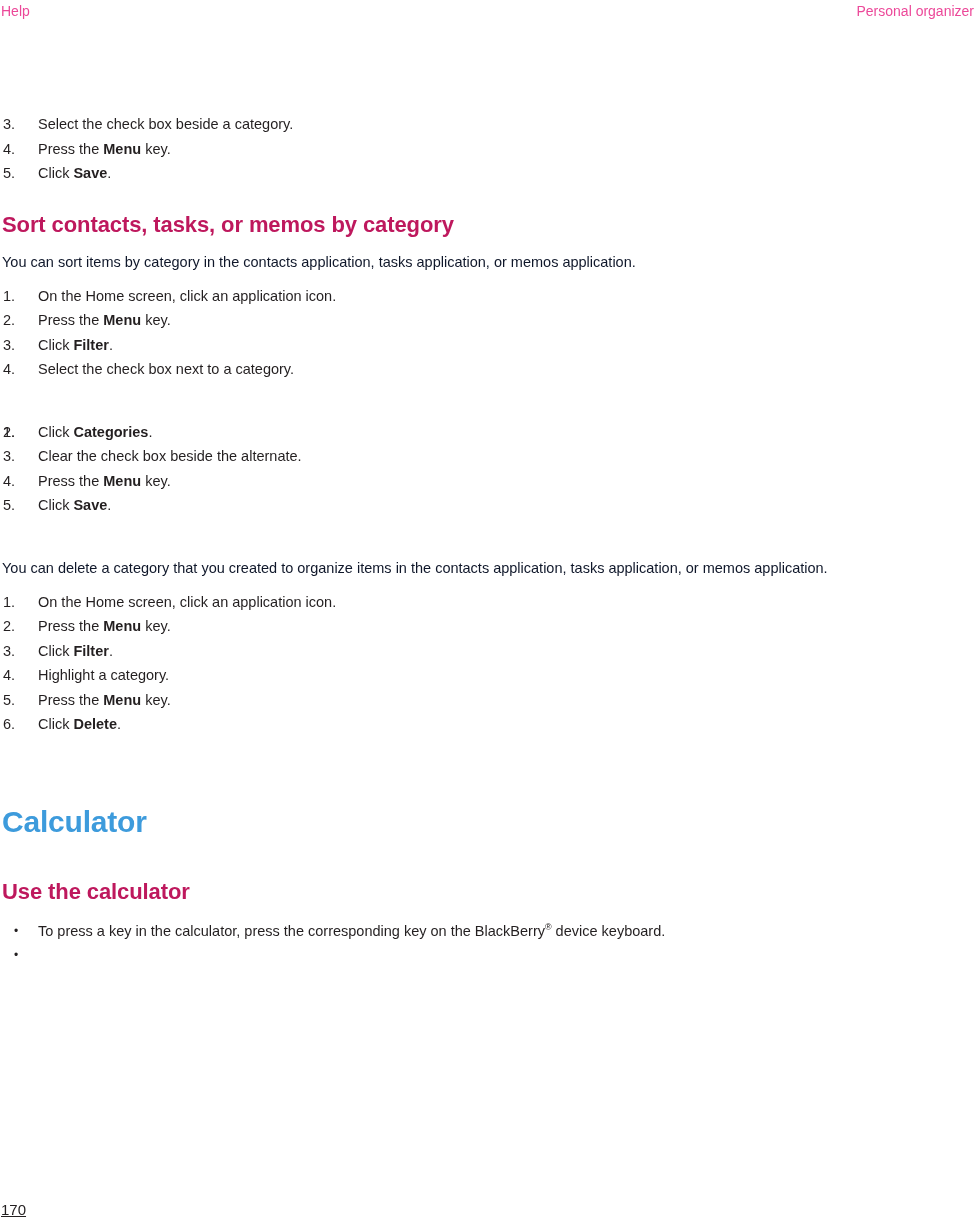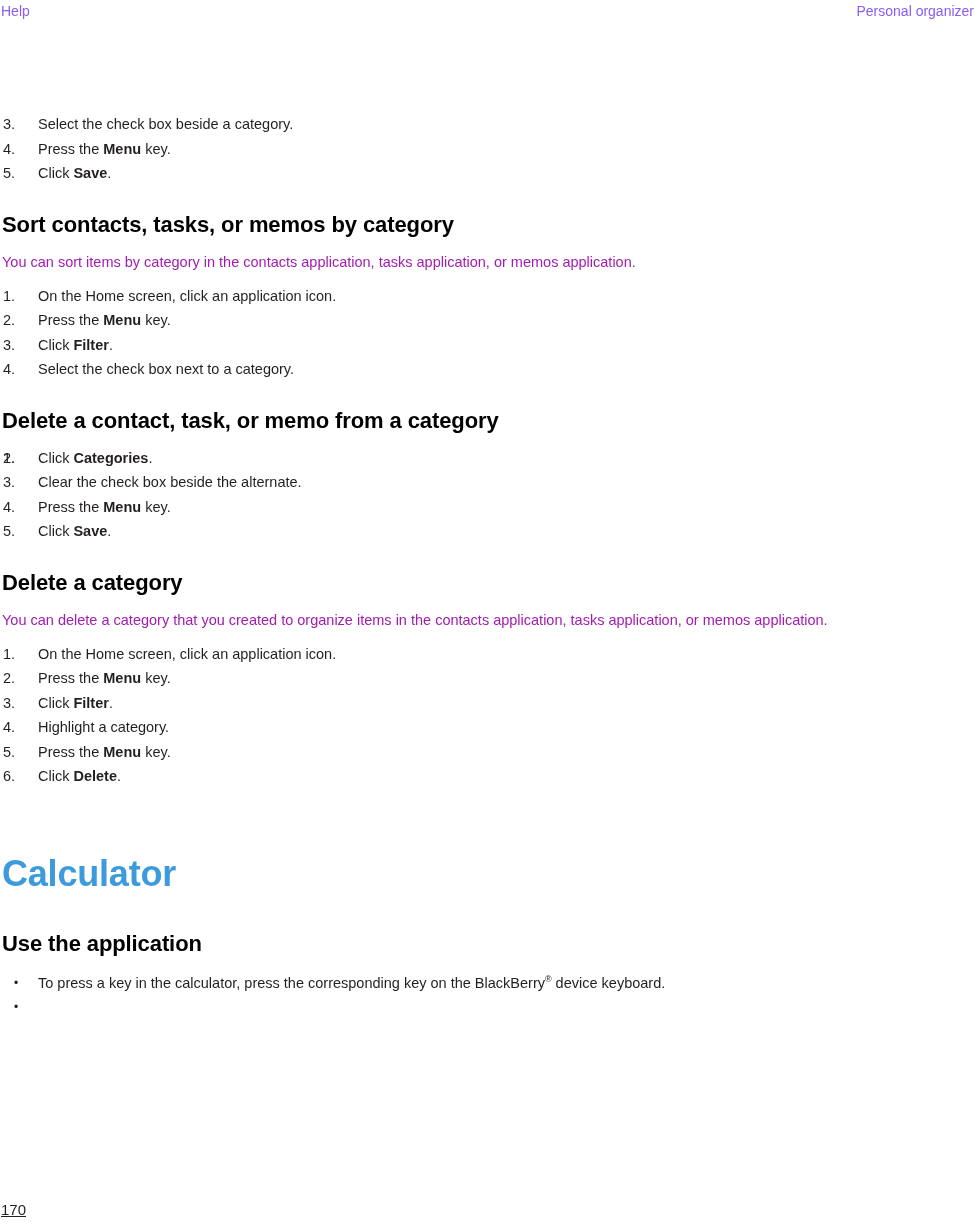--- a/index.html
+++ b/index.html
@@ -26,62 +26,62 @@
     position: absolute;
     top: 0;
     left: 0;
     right: 0;
     height: 26px;
     display: flex;
     align-items: flex-start;
     justify-content: space-between;
     font-size: 14px;
     line-height: 19px;
-    color: #8b5cf6;
+    color: #ec4899;
     padding: 2px 1px 0 1px;
     box-sizing: border-box;
   }
   .running-header .rh-left { text-align: left; }
   .running-header .rh-right { }
 
   
   .content {
     position: absolute;
     left: 2px;
     right: 2px;
     top: 112px;
   }
 
   
   h1.chapter-title {
-    font-size: 36px;
+    font-size: 30px;
     line-height: 34px;
     font-weight: bold;
     color: #3d9bdc;
     margin: 0;
     padding: 0;
     letter-spacing: -0.2px;
   }
   h2.section-title {
     font-size: 22px;
     line-height: 26px;
     font-weight: bold;
-    color: #000000;
+    color: #be185d;
     margin: 0;
     padding: 0;
     letter-spacing: -0.1px;
   }
 
   
   p.body-text {
     font-size: 14.5px;
     line-height: 20px;
     margin: 0;
     padding: 0;
-    color: #a21caf;
+    color: #0f172a;
   }
 
   
   ol.step-list,
   ul.bullet-list {
     list-style: none;
     margin: 0;
     padding: 0;
   }
   ol.step-list > li,
@@ -159,50 +159,48 @@
         <div class="sp-heading-gap blk"></div>
         <p class="body-text">You can sort items by category in the contacts application, tasks application, or memos application.</p>
         <div class="sp-list-gap blk"></div>
         <ol class="step-list">
           <li><span class="marker">1.</span><span><span>On the Home screen, click an application icon.</span></span></li>
           <li><span class="marker">2.</span><span><span>Press the </span><b>Menu</b><span> key.</span></span></li>
           <li><span class="marker">3.</span><span><span>Click </span><b>Filter</b><span>.</span></span></li>
           <li><span class="marker">4.</span><span><span>Select the check box next to a category.</span></span></li>
         </ol>
         <div class="sp-section blk"></div>
-        <h2 class="section-title">Delete a contact, task, or memo from a category</h2>
         <div class="sp-list-gap blk"></div>
         <ol class="step-list">
           <li><span class="marker">1.</span></li>
           <li><span class="marker">2.</span><span><span>Click </span><b>Categories</b><span>.</span></span></li>
           <li><span class="marker">3.</span><span><span>Clear the check box beside the alternate.</span></span></li>
           <li><span class="marker">4.</span><span><span>Press the </span><b>Menu</b><span> key.</span></span></li>
           <li><span class="marker">5.</span><span><span>Click </span><b>Save</b><span>.</span></span></li>
         </ol>
         <div class="sp-section blk"></div>
-        <h2 class="section-title">Delete a category</h2>
         <div class="sp-heading-gap blk"></div>
         <p class="body-text">You can delete a category that you created to organize items in the contacts application, tasks application, or memos application.</p>
         <div class="sp-list-gap blk"></div>
         <ol class="step-list">
           <li><span class="marker">1.</span><span><span>On the Home screen, click an application icon.</span></span></li>
           <li><span class="marker">2.</span><span><span>Press the </span><b>Menu</b><span> key.</span></span></li>
           <li><span class="marker">3.</span><span><span>Click </span><b>Filter</b><span>.</span></span></li>
           <li><span class="marker">4.</span><span><span>Highlight a category.</span></span></li>
           <li><span class="marker">5.</span><span><span>Press the </span><b>Menu</b><span> key.</span></span></li>
           <li><span class="marker">6.</span><span><span>Click </span><b>Delete</b><span>.</span></span></li>
         </ol>
         <div class="sp-note blk"></div>
       </div>
 
     <div class="sp-chapter-top blk"></div>
     <h1 class="chapter-title">Calculator</h1>
     <div class="sp-chapter-gap blk"></div>
 
-    <h2 class="section-title">Use the application</h2>
+    <h2 class="section-title">Use the calculator</h2>
     <div class="sp-heading-gap blk"></div>
     <ul class="bullet-list" id="bullet-list">
         <li><span class="marker">•</span><span><span>To press a key in the calculator, press the corresponding key on the BlackBerry</span><sup>®</sup><span> device keyboard.</span></span></li>
         <li><span class="marker">•</span></li>
       </ul>
 
   </div>
 
   <div class="page-footer">170</div>
 

